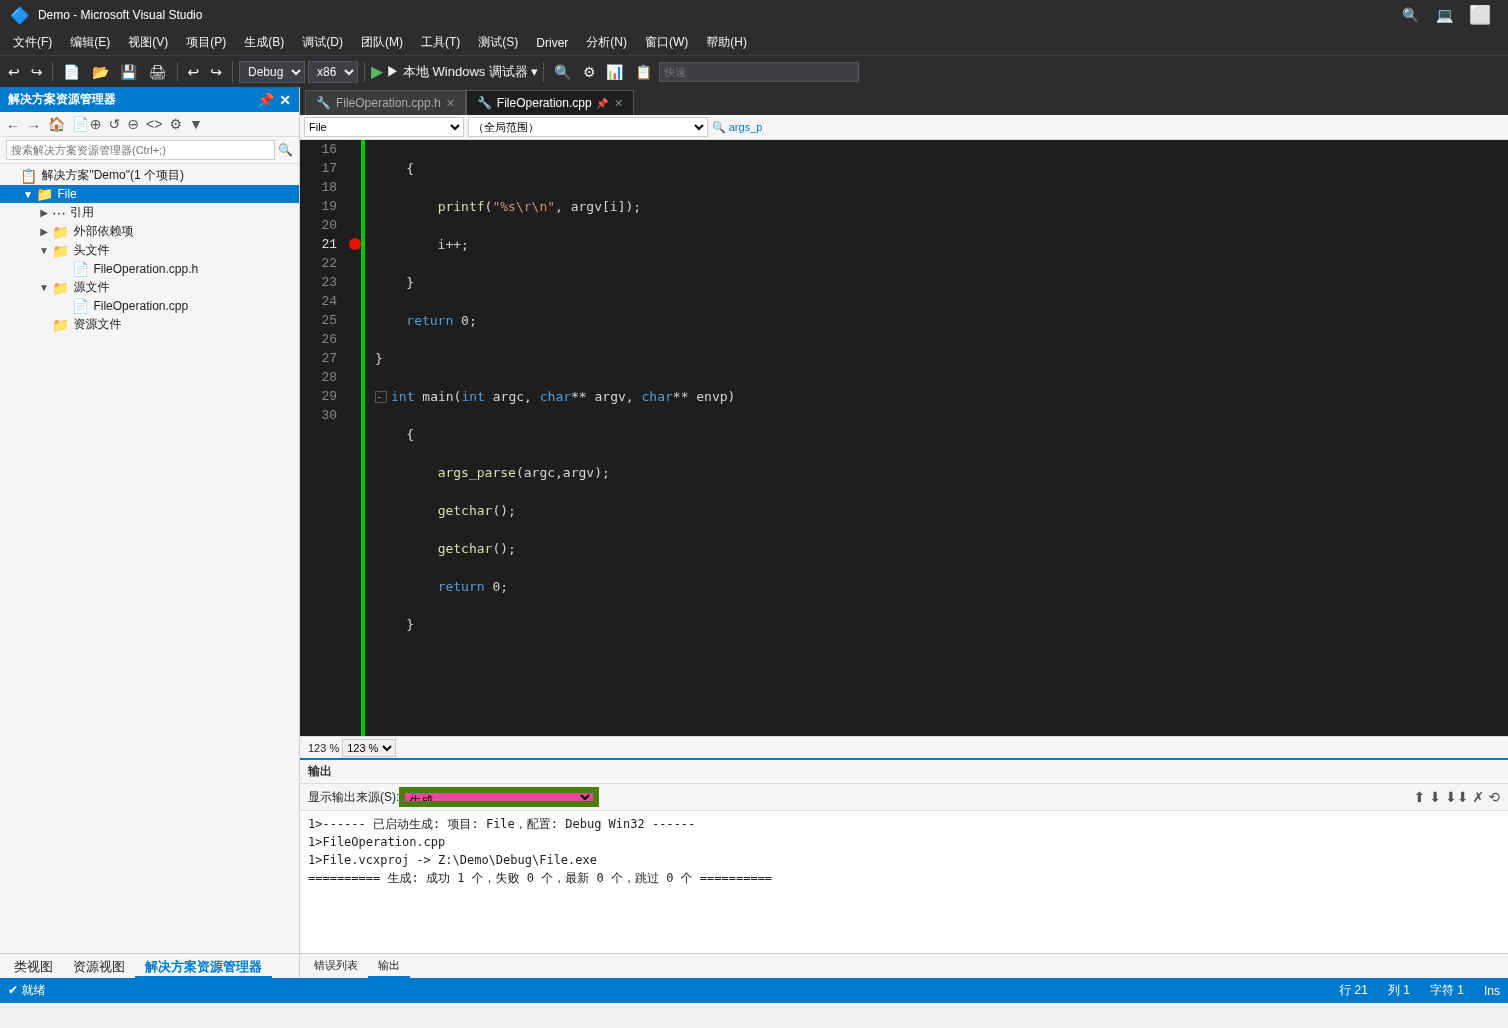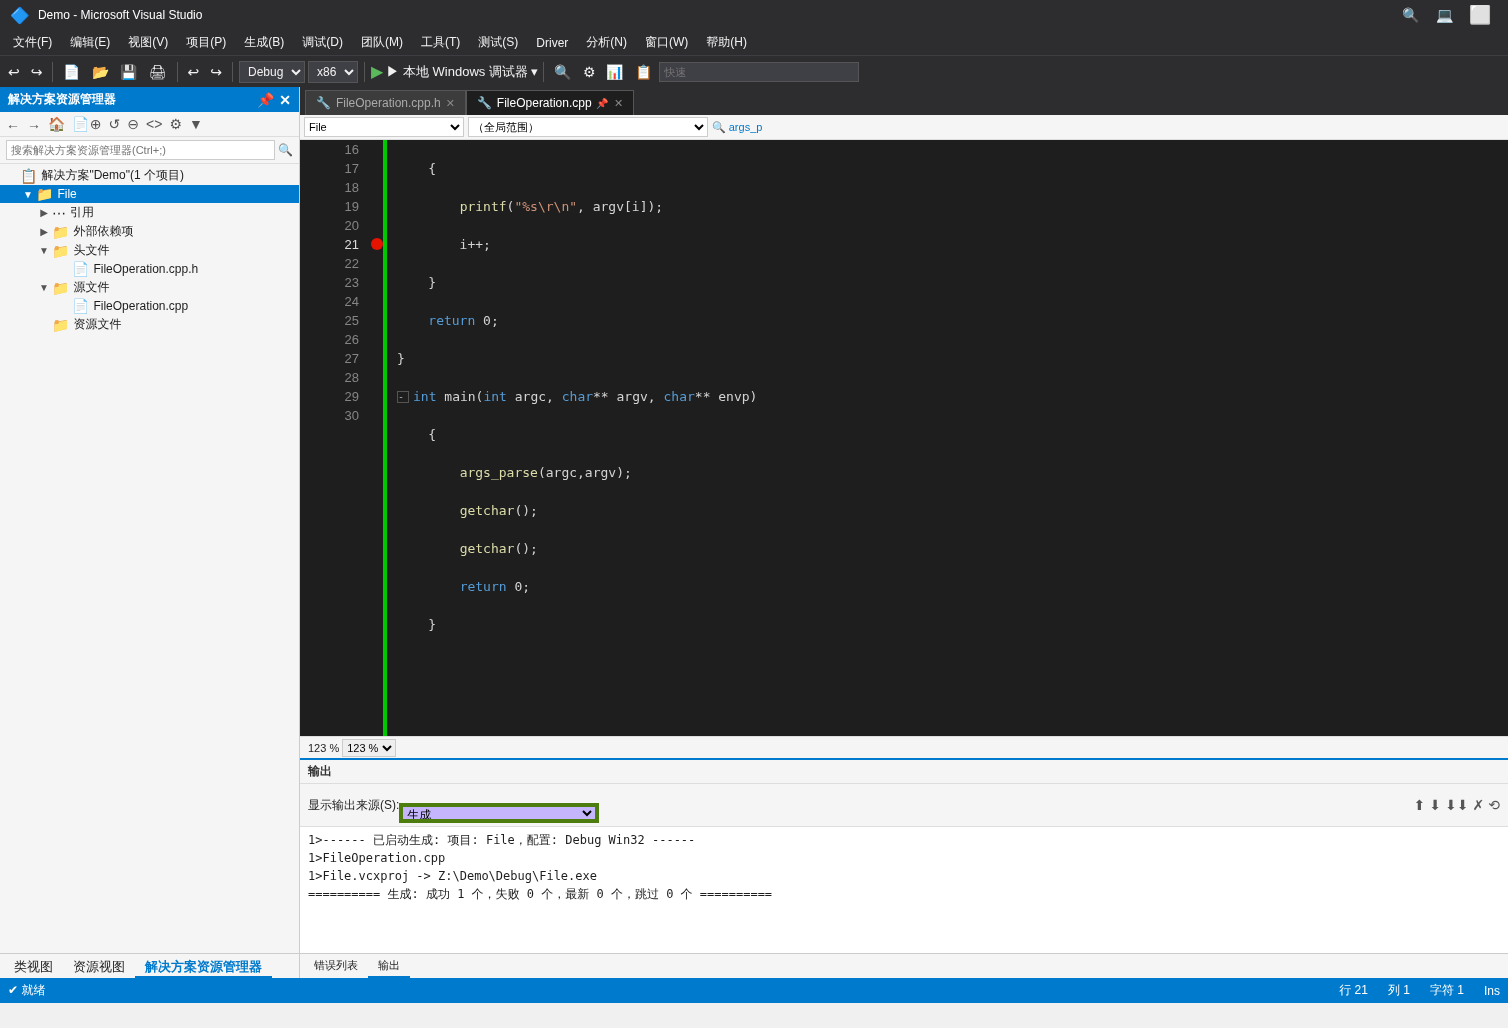--- a/index.html
+++ b/index.html
@@ -216,29 +216,28 @@
       flex: 1;
       display: flex;
       background: #1e1e1e;
       overflow: hidden;
       position: relative;
     }
     #line-numbers {
       width: 45px;
       background: #1e1e1e;
       color: #858585;
-      font-family: Liberation Sans, sans-serif;
+      font-family: Liberation Mono, monospace;
       font-size: 13px;
       line-height: 19px;
       padding: 0 8px 0 0;
       text-align: left;
       user-select: none;
       flex-shrink: 0;
       padding-top: 0;
-      margin-left: 22px;
     }
     #line-numbers div { height: 19px; display: flex; align-items: center; justify-content: flex-end; }
     
     #gutter {
       width: 20px;
       background: #1e1e1e;
       flex-shrink: 0;
       position: relative;
     }
     .breakpoint-dot {
@@ -309,24 +308,23 @@
       align-items: center;
       padding: 3px 8px;
       gap: 0;
       border-bottom: 1px solid #ddd;
       background: #f5f5f5;
     }
     #output-toolbar label { font-size: 12px; }
     #output-source-select {
       height: 20px;
       font-size: 12px;
-      border: 4px solid #4d7c0f;
-      background: #c4b5fd;
+      border: 6px solid #4d7c0f;
+      background: #ec4899;
       width: 200px;
-      margin-top: 16px;
     }
     #output-toolbar-btns { display: flex; gap: 4px; margin-left: auto; }
     .output-tb-btn { background: none; border: none; cursor: pointer; font-size: 14px; color: #555; }
     #output-content {
       flex: 1;
       background: #fff;
       font-family: 'Consolas', monospace;
       font-size: 12px;
       color: #1e1e1e;
       padding: 4px 8px;

